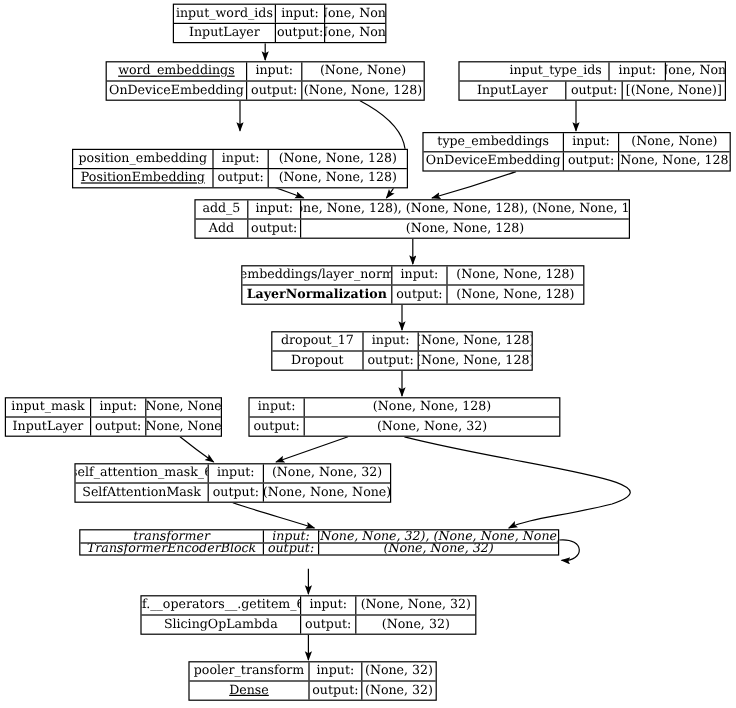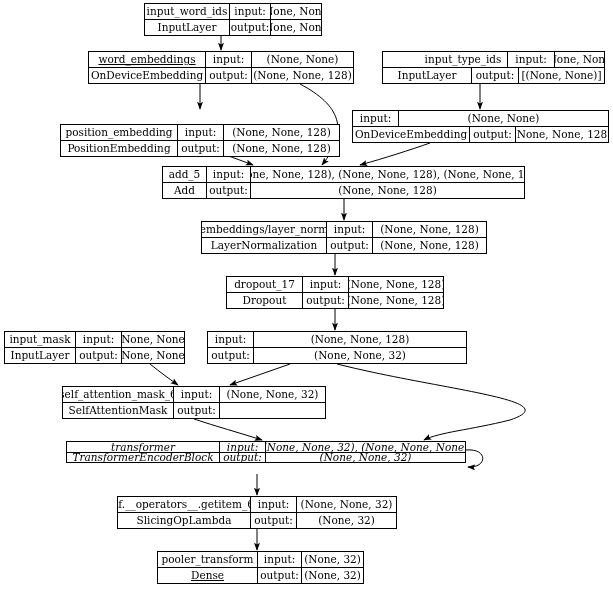--- a/index.html
+++ b/index.html
@@ -131,27 +131,28 @@
           <div class="cell c-shape" style="flex: 1 1 auto;">[(None, None)]</div>
         </div>
       </div>
       <div class="node" style="left: 60px; top: 124px; width: 280px; height: 33px;">
         <div class="row top">
           <div class="cell c-name" style="width: 117px; flex: 0 0 117px;">position_embedding</div>
           <div class="cell c-io" style="width: 46px; flex: 0 0 46px;">input:</div>
           <div class="cell c-shape" style="flex: 1 1 auto;">(None, None, 128)</div>
         </div>
         <div class="row">
-          <div class="cell c-name" style="width: 117px; flex: 0 0 117px;">PositionEmbedding</div>
+          <div class="cell c-name" style="width: 117px; flex: 0 0 117px; text-decoration: underline;">PositionEmbedding</div>
           <div class="cell c-io" style="width: 46px; flex: 0 0 46px;">output:</div>
           <div class="cell c-shape" style="flex: 1 1 auto;">(None, None, 128)</div>
         </div>
       </div>
       <div class="node" style="left: 352px; top: 110px; width: 257px; height: 33px;">
         <div class="row top">
+          <div class="cell c-name" style="width: 117px; flex: 0 0 117px;">type_embeddings</div>
           <div class="cell c-io" style="width: 46px; flex: 0 0 46px;">input:</div>
           <div class="cell c-shape" style="flex: 1 1 auto;">(None, None)</div>
         </div>
         <div class="row">
           <div class="cell c-name" style="width: 117px; flex: 0 0 117px;">OnDeviceEmbedding</div>
           <div class="cell c-io" style="width: 46px; flex: 0 0 46px;">output:</div>
           <div class="cell c-shape" style="flex: 1 1 auto;">(None, None, 128)</div>
         </div>
       </div>
       <div class="node" style="left: 162px; top: 166px; width: 363px; height: 33px;">
@@ -166,21 +167,21 @@
           <div class="cell c-shape" style="flex: 1 1 auto;">(None, None, 128)</div>
         </div>
       </div>
       <div class="node" style="left: 201px; top: 221px; width: 286px; height: 33px;">
         <div class="row top">
           <div class="cell c-name" style="width: 125px; flex: 0 0 125px;">embeddings/layer_norm</div>
           <div class="cell c-io" style="width: 46px; flex: 0 0 46px;">input:</div>
           <div class="cell c-shape" style="flex: 1 1 auto;">(None, None, 128)</div>
         </div>
         <div class="row">
-          <div class="cell c-name" style="width: 125px; flex: 0 0 125px;">LayerNormalization</div>
+          <div class="cell c-name" style="width: 125px; flex: 0 0 125px; font-weight: bold;">LayerNormalization</div>
           <div class="cell c-io" style="width: 46px; flex: 0 0 46px;">output:</div>
           <div class="cell c-shape" style="flex: 1 1 auto;">(None, None, 128)</div>
         </div>
       </div>
       <div class="node" style="left: 226px; top: 276px; width: 218px; height: 33px;">
         <div class="row top">
           <div class="cell c-name" style="width: 76px; flex: 0 0 76px;">dropout_17</div>
           <div class="cell c-io" style="width: 46px; flex: 0 0 46px;">input:</div>
           <div class="cell c-shape" style="flex: 1 1 auto;">(None, None, 128)</div>
         </div>
@@ -214,20 +215,21 @@
       </div>
       <div class="node" style="left: 62px; top: 386px; width: 264px; height: 33px;">
         <div class="row top">
           <div class="cell c-name" style="width: 111px; flex: 0 0 111px;">self_attention_mask_6</div>
           <div class="cell c-io" style="width: 46px; flex: 0 0 46px;">input:</div>
           <div class="cell c-shape" style="flex: 1 1 auto;">(None, None, 32)</div>
         </div>
         <div class="row">
           <div class="cell c-name" style="width: 111px; flex: 0 0 111px;">SelfAttentionMask</div>
           <div class="cell c-io" style="width: 46px; flex: 0 0 46px;">output:</div>
+          <div class="cell c-shape" style="flex: 1 1 auto;">(None, None, None)</div>
         </div>
       </div>
       <div class="node" style="left: 66px; top: 441px; width: 400px; height: 22px; font-style: italic;">
         <div class="row top">
           <div class="cell c-name" style="width: 153px; flex: 0 0 153px;">transformer</div>
           <div class="cell c-io" style="width: 46px; flex: 0 0 46px;">input:</div>
           <div class="cell c-shape" style="flex: 1 1 auto;">[(None, None, 32), (None, None, None)]</div>
         </div>
         <div class="row">
           <div class="cell c-name" style="width: 153px; flex: 0 0 153px;">TransformerEncoderBlock</div>

